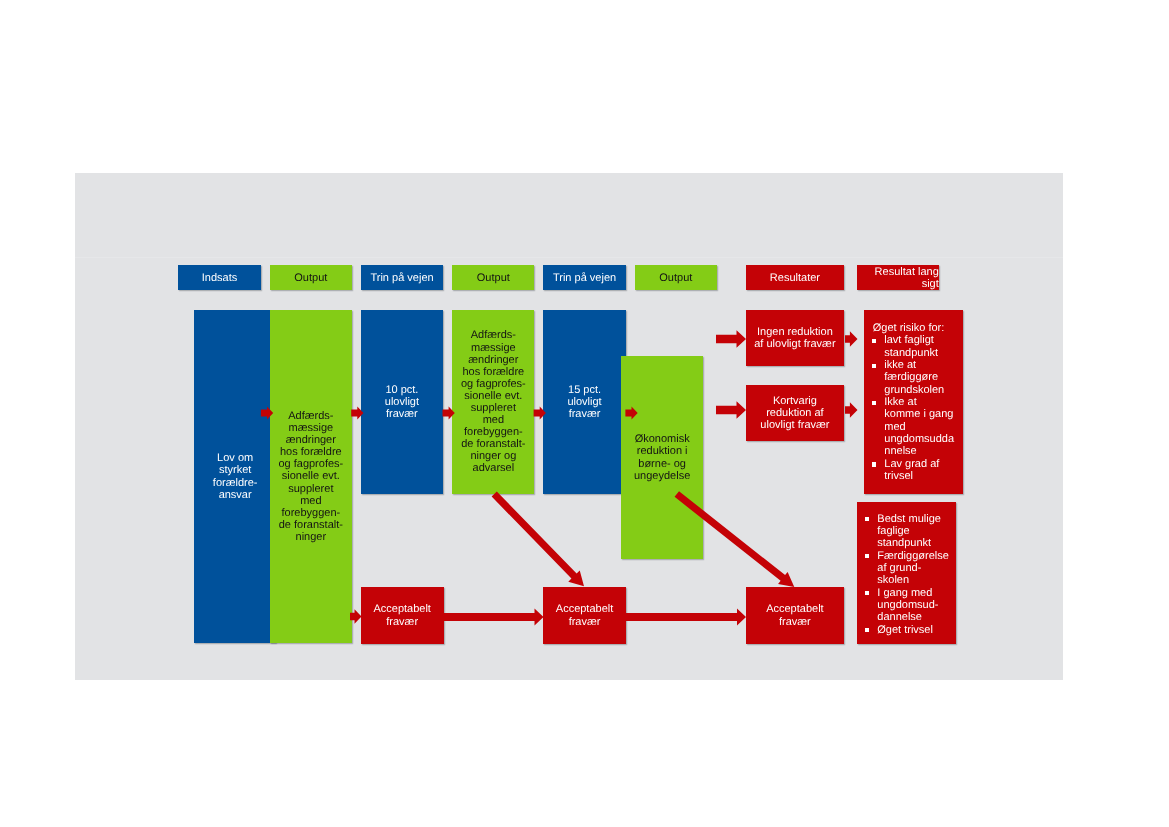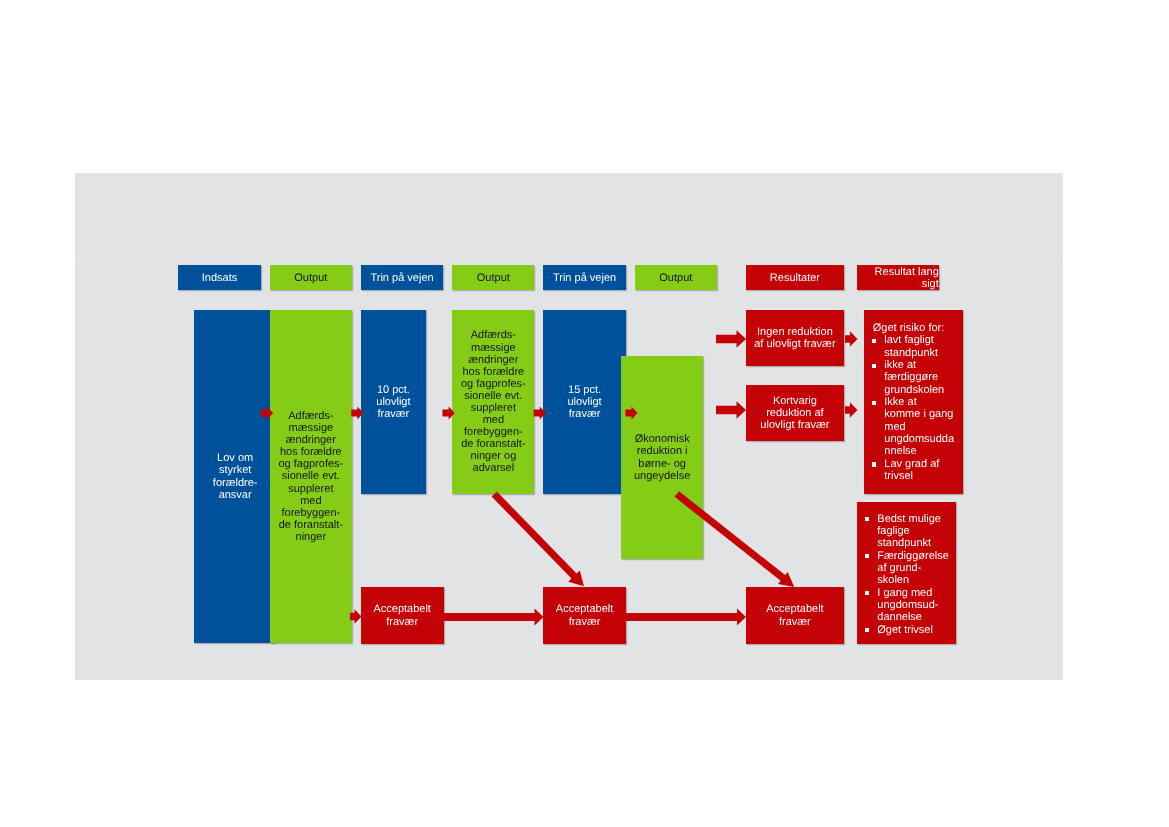--- a/index.html
+++ b/index.html
@@ -39,21 +39,21 @@
   <div class="bx hdr pink sh" style="left:269.7px;top:265px;width:82.3px;height:25px;">Output</div>
   <div class="bx hdr blue sh" style="left:360.9px;top:265px;width:82.3px;height:25px;">Trin på vejen</div>
   <div class="bx hdr pink sh" style="left:452.2px;top:265px;width:82.3px;height:25px;">Output</div>
   <div class="bx hdr blue sh" style="left:543.4px;top:265px;width:82.3px;height:25px;">Trin på vejen</div>
   <div class="bx hdr pink sh" style="left:634.7px;top:265px;width:82.3px;height:25px;">Output</div>
   <div class="bx hdr red sh" style="left:745.5px;top:265px;width:98.8px;height:25px;">Resultater</div>
   <div class="bx hdr red sh" style="left:856.8px;top:265px;width:82px;height:25px;">Resultat lang sigt</div>
 
   <div class="bx blue sh" style="left:194px;top:310px;width:82.3px;height:333px;">Lov om<br>styrket<br>forældre-<br>ansvar</div>
   <div class="bx pink sh" style="left:269.7px;top:310px;width:82.3px;height:333px;">Adfærds-<br>mæssige<br>ændringer<br>hos forældre<br>og fagprofes-<br>sionelle evt.<br>suppleret<br>med<br>forebyggen-<br>de foranstalt-<br>ninger</div>
-  <div class="bx blue sh" style="left:360.9px;top:310px;width:65px;height:184px;">10 pct.<br>ulovligt<br>fravær</div>
+  <div class="bx blue sh" style="left:360.9px;top:310px;width:82px;height:184px;">10 pct.<br>ulovligt<br>fravær</div>
   <div class="bx pink sh" style="left:452.2px;top:310px;width:82.3px;height:184px;">Adfærds-<br>mæssige<br>ændringer<br>hos forældre<br>og fagprofes-<br>sionelle evt.<br>suppleret<br>med<br>forebyggen-<br>de foranstalt-<br>ninger og<br>advarsel</div>
   <div class="bx blue sh" style="left:543.4px;top:310px;width:82.3px;height:184px;">15 pct.<br>ulovligt<br>fravær</div>
   <div class="bx pink sh" style="left:621px;top:310px;width:82.3px;height:203px;margin-top:46px;">Økonomisk<br>reduktion i<br>børne- og<br>ungeydelse</div>
 
   <div class="bx red sh" style="left:745.5px;top:310px;width:98.8px;height:56px;">Ingen reduktion<br>af ulovligt fravær</div>
   <div class="bx red sh" style="left:745.5px;top:385px;width:98.8px;height:56px;">Kortvarig<br>reduktion af<br>ulovligt fravær</div>
   <div class="bx red sh" style="left:360.6px;top:587px;width:83.2px;height:57px;">Acceptabelt<br>fravær</div>
   <div class="bx red sh" style="left:542.8px;top:587px;width:83.5px;height:57px;">Acceptabelt<br>fravær</div>
   <div class="bx red sh" style="left:745.5px;top:587px;width:98.8px;height:57px;">Acceptabelt<br>fravær</div>
 

